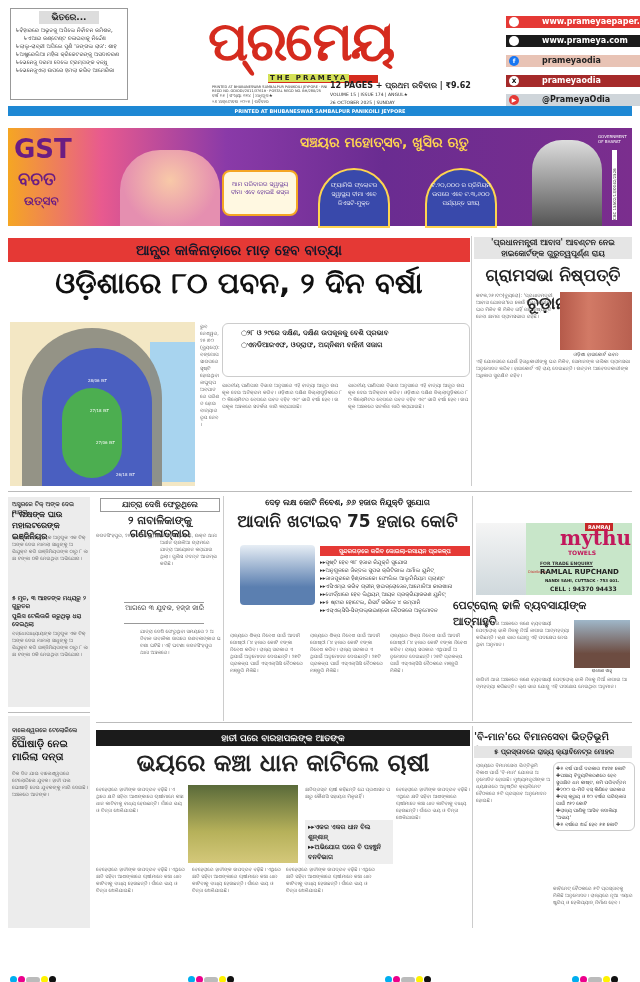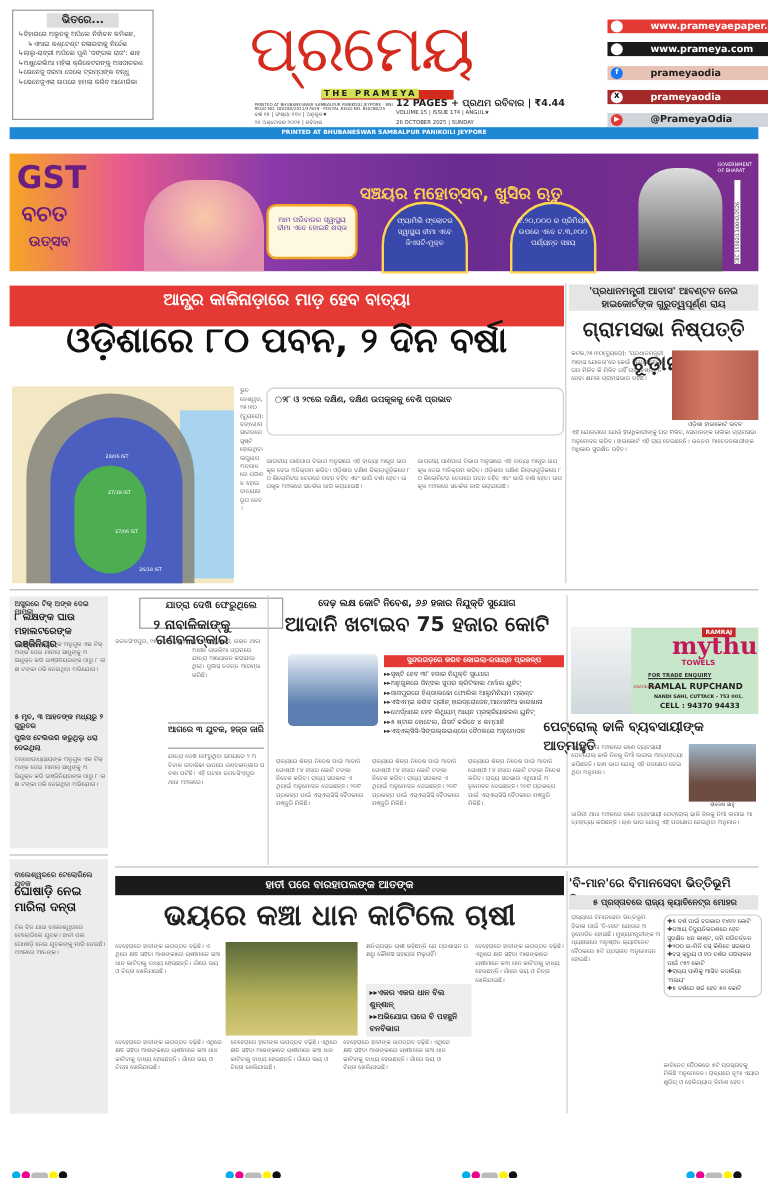--- a/index.html
+++ b/index.html
@@ -3,69 +3,69 @@
 <meta charset="utf-8">
 <style>
 *{box-sizing:border-box;margin:0;padding:0}
 body{width:640px;height:982px;background:#fff;font-family:"DejaVu Sans",sans-serif;color:#222;position:relative;overflow:hidden}
 .abs{position:absolute}
 .inside-box{left:10px;top:8px;width:118px;height:92px;border:1px solid #999;background:#fff;padding:2px 4px}
 .inside-title{background:#ddd;font-weight:bold;font-size:9px;text-align:center;width:60px;margin:0 auto 2px;padding:1px}
 .inside-item{font-size:5.5px;line-height:8px;color:#222;white-space:nowrap;overflow:hidden}
 .inside-item:before{content:"\21B3 ";color:#444}
 .logo{left:208px;top:6px;width:120px;height:88px}
-.logo-text{font-family:"DejaVu Serif",serif;font-weight:normal;color:#d52b1e;font-size:54px;line-height:70px;letter-spacing:-2px}
+.logo-text{font-family:"DejaVu Serif",serif;font-weight:bold;color:#d52b1e;font-size:54px;line-height:70px;letter-spacing:-2px}
 .logo-bar{left:268px;top:75px;width:110px;height:8px;background:#d52b1e}
 .logo-sub{left:268px;top:74px;background:#d4e157;font-size:7px;font-weight:bold;padding:0 2px;color:#222;letter-spacing:2px}
 .print-info{left:212px;top:85px;font-size:3.5px;color:#333;width:120px;line-height:4px}
 .meta{left:212px;top:96px;font-size:4.5px;color:#444}
 .pages{left:330px;top:81px;font-size:8px;font-weight:bold;color:#222}
 .vol{left:330px;top:92px;font-size:4.5px;color:#333}
 .date{left:330px;top:100px;font-size:4.5px;color:#333}
 .social{left:506px;width:150px;height:12px;font-size:8px;font-weight:bold;padding-left:36px;line-height:12px;clip-path:polygon(0 0,92% 0,100% 100%,0 100%)}
 .social .ic{position:absolute;left:3px;top:1px;width:10px;height:10px;border-radius:50%;background:#fff;font-size:6px;line-height:10px;text-align:center}
 .blue-strip{left:8px;top:106px;width:624px;height:10px;background:#1e88d4;color:#fff;font-size:5px;text-align:center;line-height:10px;font-weight:bold}
 .ad-banner{left:8px;top:128px;width:624px;height:98px;background:linear-gradient(90deg,#f5a623 0%,#e85a8f 15%,#8a3aa8 35%,#6a2c91 60%,#7b2e8e 100%)}
 .gst{left:14px;top:136px;font-size:26px;font-weight:bold;color:#6b1d82;line-height:26px}
 .gst2{left:18px;top:168px;font-size:18px;font-weight:bold;color:#6b1d82}
 .gst3{left:24px;top:194px;font-size:12px;font-weight:bold;color:#6b1d82}
-.ad-headline{left:300px;top:154px;font-size:14px;font-weight:bold;color:#ffd54f}
+.ad-headline{left:300px;top:134px;font-size:14px;font-weight:bold;color:#ffd54f}
 .ad-quote{left:222px;top:170px;width:76px;height:46px;background:#fff8e1;border:2px solid #f5a623;border-radius:8px;font-size:6px;text-align:center;padding:8px 4px;color:#4a148c}
 .ad-circle{width:72px;height:60px;border-radius:36px 36px 0 0;background:#3949ab;border:2px solid #ffd54f;color:#fff;font-size:6px;text-align:center;padding:10px 4px;line-height:9px}
 .pm-fig{left:532px;top:140px;width:70px;height:86px;background:linear-gradient(#ddd,#555);border-radius:30px 30px 0 0}
 .family{left:120px;top:150px;width:100px;height:76px;background:radial-gradient(circle at 50% 40%,#f8c9a8,#e58fb0 70%);border-radius:40px 40px 0 0}
-.kicker-red{left:8px;top:238px;width:462px;height:34px;background:#e53935;color:#ffffff;font-size:14px;font-weight:bold;text-align:center;line-height:24px}
+.kicker-red{left:8px;top:238px;width:462px;height:24px;background:#e53935;color:#0f172a;font-size:14px;font-weight:bold;text-align:center;line-height:24px}
 .main-head{left:8px;top:263px;width:462px;font-size:29px;font-weight:bold;line-height:40px;text-align:center;color:#111}
 .map{left:10px;top:322px;width:185px;height:164px;background:#f3e7c4;overflow:hidden}
 .map .cone1{position:absolute;left:12px;top:6px;width:140px;height:170px;background:#8a8a80;border-radius:70px 70px 0 0;opacity:.9}
 .map .cone2{position:absolute;left:32px;top:26px;width:110px;height:150px;background:#4a5fc0;border-radius:55px 55px 0 0}
 .map .cone3{position:absolute;left:52px;top:66px;width:60px;height:90px;background:#4cae50;border-radius:30px}
 .map .sea{position:absolute;left:140px;top:20px;width:60px;height:140px;background:#a8d4ef}
-.bullet-box{left:222px;top:323px;width:248px;height:40px;border:1px solid #ccc;border-radius:6px;padding:3px 6px}
+.bullet-box{left:222px;top:323px;width:248px;height:54px;border:1px solid #ccc;border-radius:6px;padding:3px 18px}
 .bullet-box div{font-size:7px;line-height:12px;font-weight:bold;white-space:nowrap;overflow:hidden}
 .bullet-box div:before{content:"\25CB ";font-weight:normal}
 .col-text{font-size:5px;line-height:7px;color:#555;overflow:hidden;word-break:break-all}
 .gray-kicker{left:474px;top:237px;width:158px;height:22px;background:#e5e5e5;font-size:8px;font-weight:bold;text-align:center;line-height:11px;padding-top:0}
 .right-head{left:474px;top:261px;width:158px;font-size:17px;font-weight:bold;text-align:center;line-height:28px}
 .building{left:560px;top:292px;width:72px;height:58px;background:linear-gradient(90deg,#b55a4a,#d27a66 40%,#b86050);}
 .building-cap{left:560px;top:351px;width:72px;font-size:5px;text-align:center;color:#333}
 .sep-line{background:#bbb;height:1px}
 .left-sidebar-gray{left:8px;top:497px;width:82px;height:210px;background:#ececec}
 .small-kicker{font-size:6px;font-weight:bold;color:#333}
 .small-head{font-size:10px;font-weight:bold;color:#111;line-height:13px}
-.border-box-kicker{left:116px;top:498px;width:120px;height:26px;border:1px solid #999;font-size:8px;font-weight:bold;text-align:center;line-height:12px}
+.border-box-kicker{left:100px;top:498px;width:120px;height:14px;border:1px solid #999;font-size:8px;font-weight:bold;text-align:center;line-height:12px}
 .head2{left:100px;top:514px;width:120px;font-size:11px;font-weight:bold;text-align:center}
 .mid-kicker{left:225px;top:498px;width:245px;font-size:8px;font-weight:bold;text-align:center;color:#111}
 .mid-head{left:225px;top:509px;width:245px;font-size:17px;font-weight:bold;text-align:center;line-height:24px}
 .adani-photo{left:240px;top:545px;width:75px;height:60px;background:linear-gradient(#e7eef5,#5b7fb0 70%);border-radius:4px}
 .red-bar-mid{left:320px;top:546px;width:150px;height:10px;background:#e53935;color:#fff;font-size:6px;font-weight:bold;text-align:center;line-height:10px}
 .arrow-list{left:320px;top:558px;width:150px}
 .arrow-list div{font-size:5.5px;line-height:8px;white-space:nowrap;overflow:hidden}
 .arrow-list div:before{content:"\25B8\25B8 ";color:#333}
-.subhead-box{left:140px;top:602px;width:80px;height:22px;border-top:1px solid #999;border-bottom:1px solid #999;font-size:7px;font-weight:bold;text-align:right;line-height:10px}
+.subhead-box{left:124px;top:602px;width:80px;height:22px;border-top:1px solid #999;border-bottom:1px solid #999;font-size:7px;font-weight:normal;text-align:right;line-height:10px}
 .mithu-ad{left:476px;top:523px;width:156px;height:72px;background:#c8e6c9}
 .mithu-lady{left:476px;top:523px;width:50px;height:72px;background:linear-gradient(#f5f5f5,#cfd8dc)}
 .mithu-brand{left:560px;top:526px;font-size:20px;font-weight:bold;color:#c2185b;font-family:"DejaVu Serif",serif}
 .mithu-towels{left:568px;top:549px;font-size:6px;font-weight:bold;color:#c2185b}
 .mithu-trade{left:540px;top:561px;font-size:4.5px;font-weight:bold;color:#333;text-decoration:underline}
 .mithu-dist{left:540px;top:568px;font-size:7px;font-weight:bold;color:#222}
 .mithu-addr{left:545px;top:578px;font-size:4px;font-weight:bold}
 .mithu-cell{left:550px;top:585px;font-size:6px;font-weight:bold}
 .petrol-head{left:453px;top:598px;width:156px;font-size:11px;font-weight:bold;line-height:16px}
 .person-photo{left:574px;top:620px;width:56px;height:48px;background:linear-gradient(#9fb7c9,#6d4c41 70%)}
@@ -100,21 +100,21 @@
 </div>
 
 <div class="abs logo">
   <div class="logo-text">ପ୍ରମେୟ</div>
 </div>
 <div class="abs logo-bar"></div>
 <div class="abs logo-sub">THE PRAMEYA</div>
 <div class="abs print-info">PRINTED AT BHUBANESWAR SAMBALPUR PANIKOILI JEYPORE · RNI REGD NO. ODIODI/2011/37619 · POSTAL REGD NO. BH/280/25</div>
 <div class="abs meta" style="top:93px">ବର୍ଷ ୧୫ | ସଂଖ୍ୟା ୧୭୪ | ଅନୁଗୁଳ★</div>
 <div class="abs meta" style="top:99px">୨୬ ଅକ୍ଟୋବର ୨୦୨୫ | ରବିବାର</div>
-<div class="abs pages">12 PAGES + ପ୍ରଥମ ରବିବାର | ₹4.44</div>
+<div class="abs pages">12 PAGES + ପ୍ରଥମ ରବିବାର | ₹9.62</div>
 <div class="abs vol">VOLUME 15 | ISSUE 174 | ANGUL★</div>
 <div class="abs date">26 OCTOBER 2025 | SUNDAY</div>
 
 <div class="abs social" style="top:16px;background:#e53935;color:#fff">
   <span class="ic">➤</span>
   <span>www.prameyaepaper.com</span>
 </div>
 <div class="abs social" style="top:35px;background:#1b1b1b;color:#fff">
   <span class="ic">➤</span>
   <span>www.prameya.com</span>
@@ -156,20 +156,21 @@
   <div class="cone2"></div>
   <div class="cone3"></div>
   <div class="abs" style="left:78px;top:56px;font-size:4px;color:#fff">28/06 IST</div>
   <div class="abs" style="left:80px;top:86px;font-size:4px;color:#fff">27/18 IST</div>
   <div class="abs" style="left:86px;top:118px;font-size:4px;color:#fff">27/06 IST</div>
   <div class="abs" style="left:106px;top:150px;font-size:4px;color:#fff">26/18 IST</div>
 </div>
 <div class="abs col-text" style="left:200px;top:323px;width:20px;height:164px">ଭୁବନେଶ୍ୱର,୨୫।୧୦(ବ୍ୟୁରୋ): ବଙ୍ଗୋପସାଗରରେ ସୃଷ୍ଟି ହୋଇଥିବା ଲଘୁଚାପ ଅବପାତରେ ପରିଣତ ହୋଇ ବାତ୍ୟାର ରୂପ ନେବ।</div>
 <div class="abs bullet-box">
   <div>୨୮ ଓ ୨୯ରେ ଦକ୍ଷିଣ, ଦକ୍ଷିଣ ଉପକୂଳକୁ ବେଶି ପ୍ରଭାବ</div>
+  <div>ଏନଡିଆରଏଫ, ଓଡ୍ରାଫ, ଅଗ୍ନିଶମ ବାହିନୀ ସଜାଗ</div>
 </div>
 <div class="abs col-text" style="left:222px;top:382px;width:120px;height:104px">ଭାରତୀୟ ପାଣିପାଗ ବିଭାଗ ଅନୁସାରେ ଏହି ବାତ୍ୟା ଆନ୍ଧ୍ର ଉପକୂଳ ଦେଇ ଅତିକ୍ରମ କରିବ। ଓଡ଼ିଶାର ଦକ୍ଷିଣ ଜିଲ୍ଲାଗୁଡ଼ିକରେ ୮୦ କିଲୋମିଟର ବେଗରେ ପବନ ବହିବ ଏବଂ ଭାରି ବର୍ଷା ହେବ। ଉପକୂଳ ଅଞ୍ଚଳରେ ସତର୍କତା ଜାରି କରାଯାଇଛି।</div>
 <div class="abs col-text" style="left:348px;top:382px;width:122px;height:104px">ଭାରତୀୟ ପାଣିପାଗ ବିଭାଗ ଅନୁସାରେ ଏହି ବାତ୍ୟା ଆନ୍ଧ୍ର ଉପକୂଳ ଦେଇ ଅତିକ୍ରମ କରିବ। ଓଡ଼ିଶାର ଦକ୍ଷିଣ ଜିଲ୍ଲାଗୁଡ଼ିକରେ ୮୦ କିଲୋମିଟର ବେଗରେ ପବନ ବହିବ ଏବଂ ଭାରି ବର୍ଷା ହେବ। ଉପକୂଳ ଅଞ୍ଚଳରେ ସତର୍କତା ଜାରି କରାଯାଇଛି।</div>
 
 <div class="abs vline" style="left:471px;top:236px;height:250px"></div>
 <div class="abs gray-kicker">'ପ୍ରଧାନମନ୍ତ୍ରୀ ଆବାସ' ଆବଣ୍ଟନ ନେଇ ହାଇକୋର୍ଟଙ୍କ ଗୁରୁତ୍ୱପୂର୍ଣ୍ଣ ରାୟ</div>
 <div class="abs right-head">ଗ୍ରାମସଭା ନିଷ୍ପତ୍ତି ଚୂଡ଼ାନ୍ତ</div>
 <div class="abs col-text" style="left:476px;top:292px;width:80px;height:58px">କଟକ,୨୫।୧୦(ବ୍ୟୁରୋ): 'ପ୍ରଧାନମନ୍ତ୍ରୀ ଆବାସ ଯୋଜନା'ରେ କେଉଁ ହିତାଧିକାରୀଙ୍କୁ ଘର ମିଳିବ କି ମିଳିବ ନାହିଁ ତାହା ନିଷ୍ପତ୍ତି ନେବା କ୍ଷମତା ଗ୍ରାମସଭାର ରହିଛି।</div>
 <div class="abs building"></div>
 <div class="abs building-cap">ଓଡ଼ିଶା ହାଇକୋର୍ଟ ଭବନ</div>

